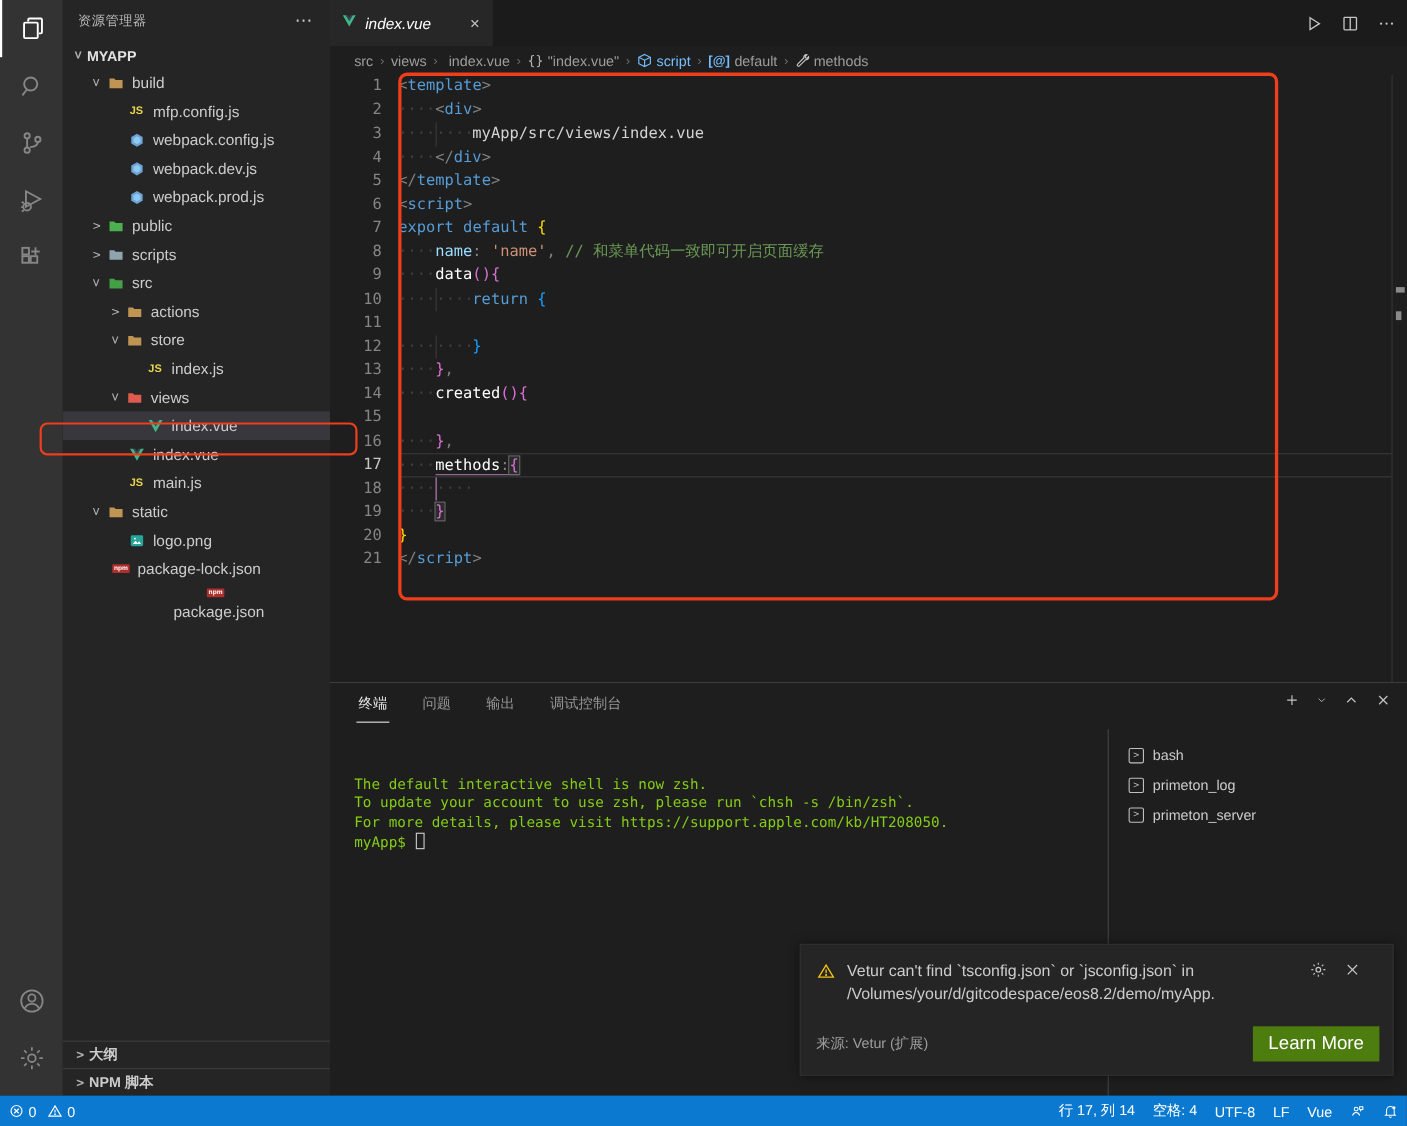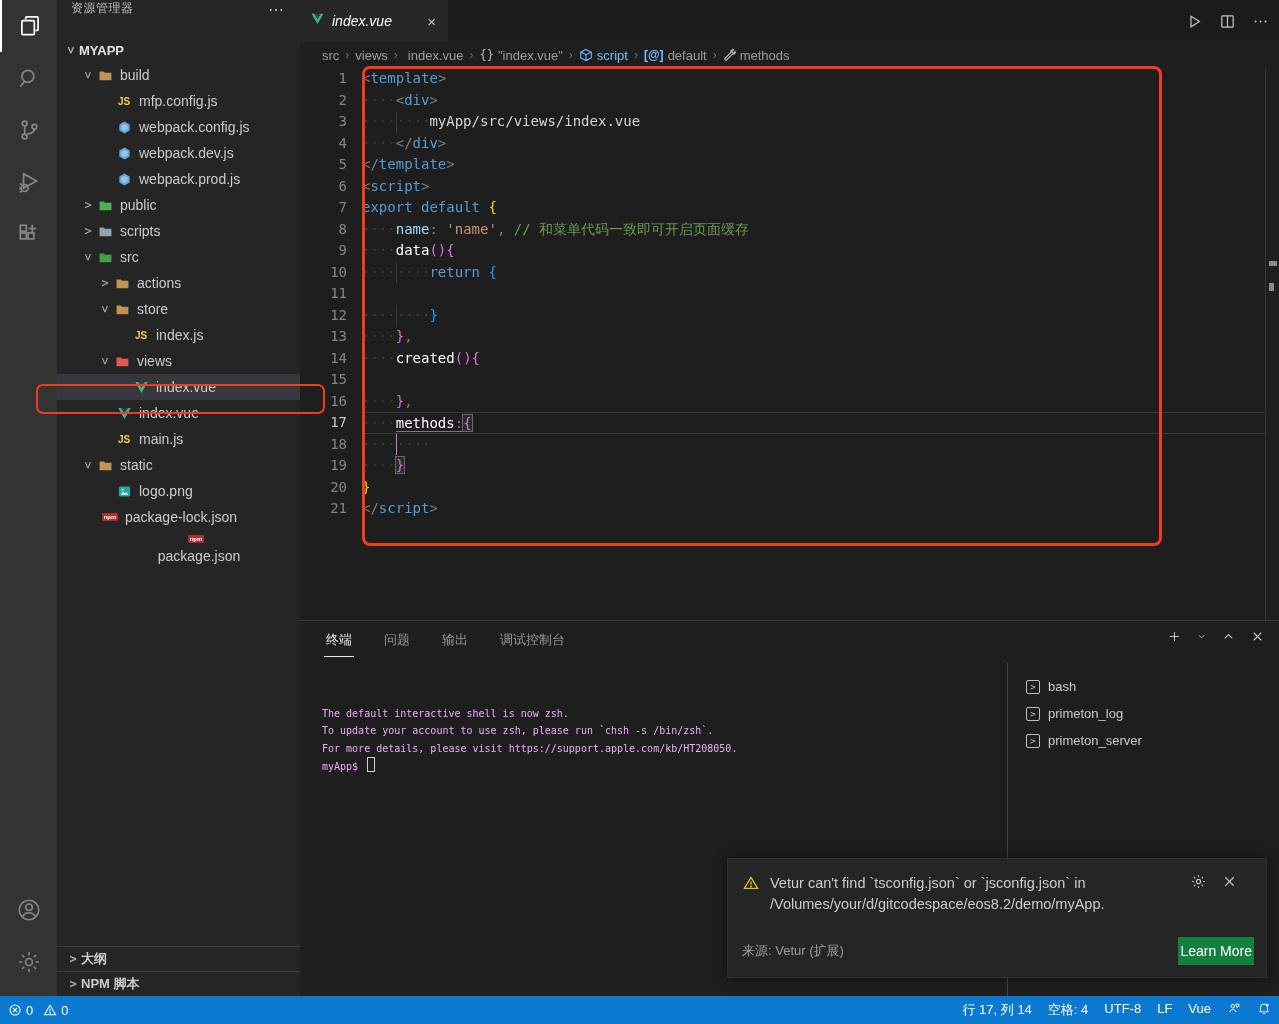--- a/index.html
+++ b/index.html
@@ -9,21 +9,21 @@
 
   
   #activity-bar { position:absolute; left:0; top:0; width:57px; height:996px; background:#333333; z-index:5; }
   .act-item { width:57px; height:52px; display:flex; align-items:center; justify-content:center; color:#868686; cursor:pointer; }
   .act-item.active { color:#ffffff; border-left:2px solid #ffffff; }
   .act-item svg { width:26px; height:26px; }
   #act-bottom { position:absolute; bottom:8px; left:0; width:57px; }
 
   
   #sidebar { position:absolute; left:57px; top:0; width:243px; height:996px; background:#252526; z-index:4; }
-  #sidebar-header { height:38px; display:flex; align-items:flex-start; padding:0 14px; color:#bbbbbb; font-size:12px; }
+  #sidebar-header { height:38px; display:flex; align-items:center; padding:0 14px; color:#bbbbbb; font-size:12px; }
   #sidebar-header .title { flex:1; letter-spacing:.5px; }
   #sidebar-header .more { color:#c5c5c5; font-size:16px; letter-spacing:2px; cursor:pointer; }
   #project-row { height:24px; display:flex; align-items:center; font-weight:bold; font-size:13px; color:#e3e3e3; padding-left:6px; cursor:pointer; }
   .twisty { display:inline-block; width:16px; color:#b0b0b0; font-size:12px; text-align:center;
     font-family:"DejaVu Sans Mono",monospace; flex:0 0 16px; }
   .twisty.open { transform:rotate(90deg); }
   .tree-row { height:26px; display:flex; align-items:center; font-size:14px; color:#cccccc; cursor:pointer; white-space:nowrap; }
   .tree-row.selected { background:#37373d; }
   .fic { width:18px; height:16px; display:inline-flex; align-items:center; justify-content:center; margin-right:6px; flex:0 0 18px; }
   .fic svg { width:15px; height:15px; }
@@ -68,46 +68,46 @@
   #minimap { position:absolute; right:0; top:68px; width:14px; bottom:0; border-left:1px solid #353535; }
   .mm-mark { position:absolute; background:#8a8a8a; }
 
   
   #panel { position:absolute; left:300px; top:620px; width:979px; height:376px; background:#1e1e1e; border-top:1px solid #3c3c3c; }
   #panel-tabs { height:36px; display:flex; align-items:center; padding-left:24px; gap:28px; }
   .ptab { font-size:13px; color:#969696; padding:9px 2px 7px; cursor:pointer; }
   .ptab.active { color:#e7e7e7; border-bottom:1px solid #e7e7e7; }
   #panel-actions { position:absolute; right:14px; top:8px; display:flex; align-items:center; gap:14px; color:#c5c5c5; }
   #panel-actions svg { width:15px; height:15px; cursor:pointer; }
-  #term-content { position:absolute; left:22px; top:84px; right:286px; bottom:0; font-size:10px; line-height:17.3px; color:#f0abfc; }
+  #term-content { position:absolute; left:22px; top:84px; right:286px; bottom:0; font-size:13px; line-height:17.3px; color:#84cc16; }
   #term-content .tline { white-space:pre; font-family:"DejaVu Sans Mono",monospace; }
   #term-cursor { display:inline-block; width:8px; height:15px; border:1px solid #cfcfcf; vertical-align:-2px; margin-left:9px; }
   #term-list { position:absolute; right:0; top:42px; width:272px; bottom:0; border-left:1px solid #454545; padding-top:10px; }
   .term-item { height:27px; display:flex; align-items:center; padding-left:18px; font-size:13px; color:#cccccc; cursor:pointer; gap:8px; }
   .term-ic { width:14px; height:14px; border:1px solid #c0c0c0; border-radius:2px; color:#c0c0c0;
     font-size:9px; display:inline-flex; align-items:center; justify-content:center; font-family:"DejaVu Sans Mono",monospace; }
 
   
   #notification { position:absolute; left:727px; top:858px; width:540px; height:120px; background:#252526;
     border:1px solid #303031; box-shadow:0 0 10px rgba(0,0,0,.55); z-index:20; }
   #notif-body { display:flex; padding:14px 28px 0 14px; }
   #notif-msg { width:400px; font-size:14.5px; color:#cccccc; line-height:21px; margin-left:10px; }
   #notif-icons { margin-left:auto; display:flex; gap:14px; color:#c5c5c5; }
   #notif-icons svg { width:17px; height:17px; cursor:pointer; }
   #notif-footer { position:absolute; left:14px; right:12px; bottom:12px; display:flex; align-items:center; }
   #notif-source { font-size:13px; color:#9d9d9d; }
-  #notif-btn { margin-left:auto; background:#15803d; color:#ffffff; font-size:14px; border:none;
-    padding:6px 2px; cursor:pointer; font-family:"Liberation Sans",sans-serif; }
+  #notif-btn { margin-left:auto; background:#4d7c0f; color:#ffffff; font-size:17px; border:none;
+    padding:6px 14px; cursor:pointer; font-family:"Liberation Sans",sans-serif; }
   .warn-tri { width:18px; height:16px; flex:0 0 18px; margin-top:2px; }
 
   
   #statusbar { position:absolute; left:0; top:996px; width:1279px; height:28px; background:#0b79d0;
     display:flex; align-items:center; color:#ffffff; font-size:13px; z-index:30; }
   .sb-item { display:flex; align-items:center; gap:4px; padding:0 8px; height:100%; cursor:pointer; white-space:nowrap; }
-  #sb-right { margin-left:auto; display:flex; align-items:flex-start; }
+  #sb-right { margin-left:auto; display:flex; align-items:center; }
   #statusbar svg { width:14px; height:14px; }
 
   
   .annot { position:absolute; border:3px solid #ee3e1d; border-radius:8px; pointer-events:none; z-index:50; background:transparent; }
   #annot-tree { left:36px; top:384px; width:289px; height:30px; border-width:2.5px; border-radius:7px; }
   #annot-code { left:362px; top:66px; width:800px; height:480px; }
 </style>
 </head>
 <body>
 

